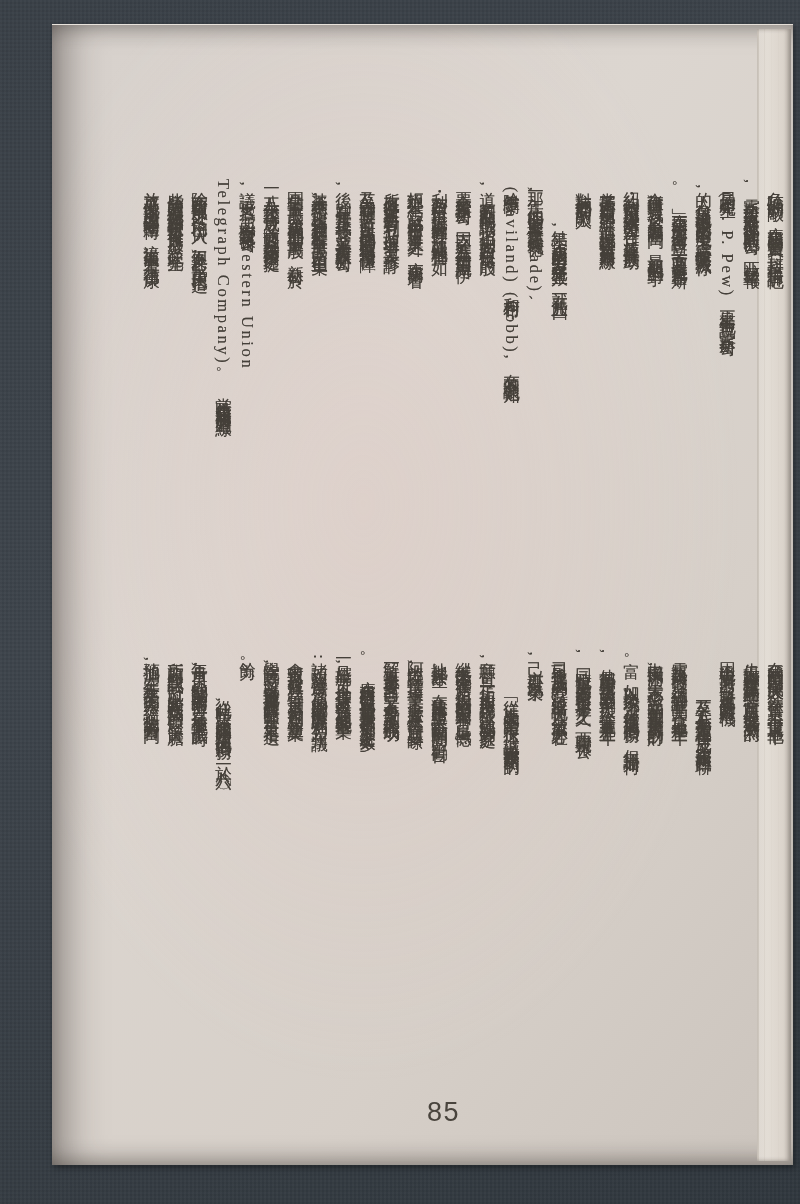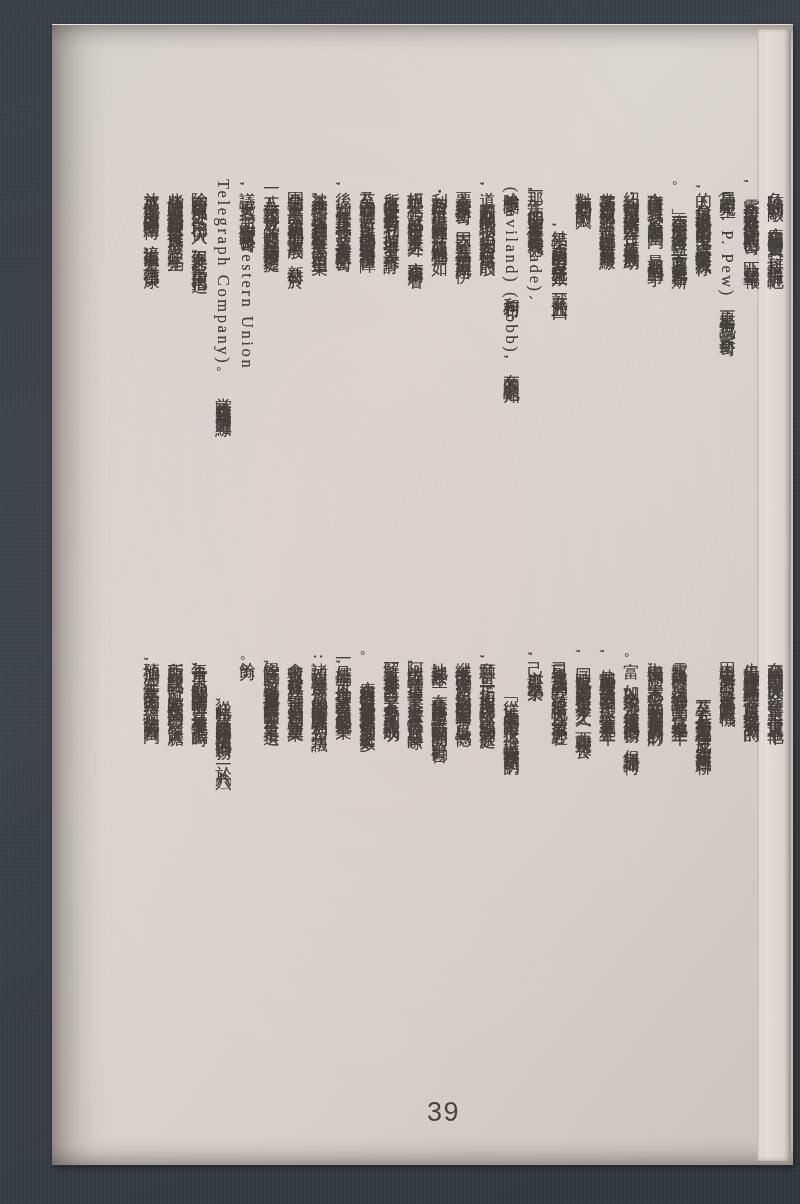--- a/index.html
+++ b/index.html
@@ -132,15 +132,15 @@
         <div class="col">一旦擺脫,正可全神貫注於較更合適於他的其他事業。</div>
         <div class="col">諸如:經營農場,爲他的家鄉依薩卡謀取福利,在州議</div>
         <div class="col">會中致力於社會服務,特別是爲了發起創立一州立農業</div>
         <div class="col">學院運動,以改善當地農業社會而呼籲奔走,更是不遺</div>
         <div class="col">餘力。</div>
         <div class="col">　　從此時起,康奈爾開始淸償他的債務。於一八六〇</div>
         <div class="col">年十月某日,他翻閱過去的帳簿,在最後有他十七歲時</div>
         <div class="col">所寫的一段記載,冠以「失敗和收穫」的標題,曾大膽</div>
         <div class="col">地預測,在三十五年後的今天,經過一生的努力奮鬥,</div>
       </div>
-    <div class="pagenum">39</div>
+    <div class="pagenum">85</div>
   </div>
 </div>
 
 </body></html>

